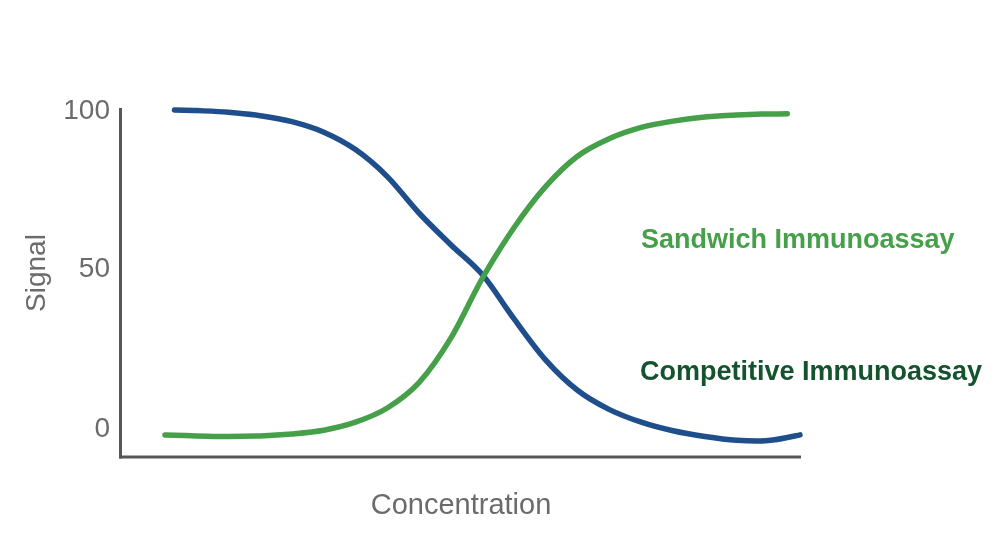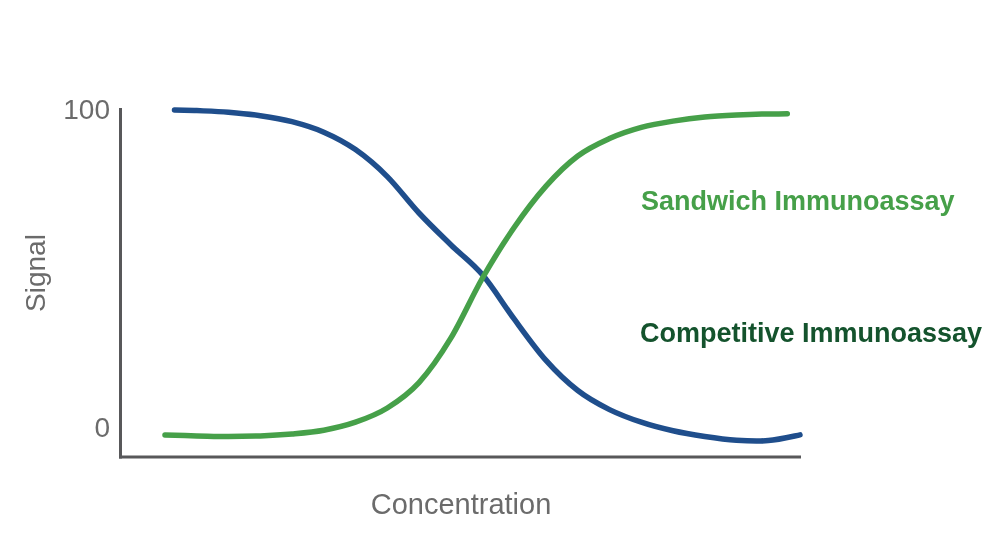--- a/index.html
+++ b/index.html
@@ -27,35 +27,37 @@
     font-size: 29px;
     transform: translate(-50%, -50%);
     text-align: center;
   }
   .series-label {
     position: absolute;
     font-size: 27px;
     font-weight: 600;
     white-space: nowrap;
     transform: translateY(-50%);
+    margin-top: 38px;
   }
 </style>
 </head>
 <body>
 
 <div class="figure">
 
   <svg width="996" height="547" viewBox="0 0 996 547">
     <line x1="120.5" y1="108" x2="120.5" y2="458.5" stroke-width="3" stroke="#58585a"></line>
     <line x1="119" y1="457" x2="801" y2="457" stroke-width="3" stroke="#58585a"></line>
     <path fill="none" stroke-width="5.5" stroke-linecap="round" stroke-linejoin="round" d="M 174.5 110.0 C 178.2 110.1, 187.8 110.3, 196.8 110.6 C 205.7 111.0, 217.9 111.4, 228.5 112.2 C 239.1 113.1, 249.7 114.1, 260.3 115.7 C 270.8 117.3, 281.4 119.0, 292.0 121.7 C 302.6 124.5, 313.2 127.5, 323.8 132.2 C 334.3 136.8, 344.9 142.2, 355.5 149.6 C 366.1 157.0, 376.7 166.0, 387.3 176.6 C 397.8 187.1, 408.4 201.7, 419.0 213.0 C 429.6 224.4, 440.2 234.4, 450.8 244.7 C 461.3 255.0, 471.9 262.4, 482.5 274.8 C 493.1 287.3, 503.7 305.0, 514.3 319.2 C 524.8 333.5, 535.4 348.5, 546.0 360.4 C 556.6 372.3, 567.2 382.4, 577.8 390.5 C 588.3 398.7, 598.9 404.3, 609.5 409.6 C 620.1 414.8, 630.7 418.7, 641.3 422.2 C 651.8 425.8, 662.4 428.4, 673.0 430.8 C 683.6 433.2, 694.2 434.9, 704.8 436.5 C 715.3 438.1, 725.9 439.6, 736.5 440.3 C 747.1 441.0, 757.7 441.5, 768.3 440.6 C 778.8 439.7, 794.7 435.9, 800.0 434.9" stroke="#1f4e8c"></path>
     <path fill="none" stroke-width="5.5" stroke-linecap="round" stroke-linejoin="round" d="M 165.0 434.9 C 170.3 435.1, 186.2 435.6, 196.8 435.9 C 207.3 436.1, 217.9 436.5, 228.5 436.5 C 239.1 436.5, 249.7 436.3, 260.3 435.9 C 270.8 435.5, 281.4 434.9, 292.0 434.0 C 302.6 433.0, 313.2 432.1, 323.8 430.2 C 334.3 428.2, 344.9 425.9, 355.5 422.2 C 366.1 418.5, 376.7 414.6, 387.3 408.0 C 397.8 401.4, 408.4 394.2, 419.0 382.6 C 429.6 371.0, 440.2 355.7, 450.8 338.2 C 461.3 320.8, 471.9 296.5, 482.5 278.0 C 493.1 259.5, 503.7 242.6, 514.3 227.3 C 524.8 212.0, 535.4 198.0, 546.0 186.1 C 556.6 174.2, 567.2 163.9, 577.8 156.0 C 588.3 148.0, 598.9 143.3, 609.5 138.5 C 620.1 133.8, 630.7 130.3, 641.3 127.4 C 651.8 124.5, 662.4 122.8, 673.0 121.1 C 683.6 119.4, 694.2 118.0, 704.8 117.0 C 715.3 116.0, 727.0 115.5, 736.5 115.1 C 746.0 114.6, 753.4 114.3, 761.9 114.1 C 770.4 113.9, 783.1 113.9, 787.3 113.8" stroke="#46a049"></path>
   </svg>
 
   <div class="txt y-tick" style="top:110px">100</div>
+  <div class="txt y-tick" style="top:268px">50</div>
   <div class="txt y-tick" style="top:428px">0</div>
 
   <div class="txt y-title">Signal</div>
 
   <div class="txt x-title">Concentration</div>
 
   <div class="series-label" style="left: 641px; top: 201px; color: rgb(70, 160, 73);">Sandwich Immunoassay</div>
   <div class="series-label" style="left: 640px; top: 333px; color: #14532d;">Competitive Immunoassay</div>
 
 </div>

